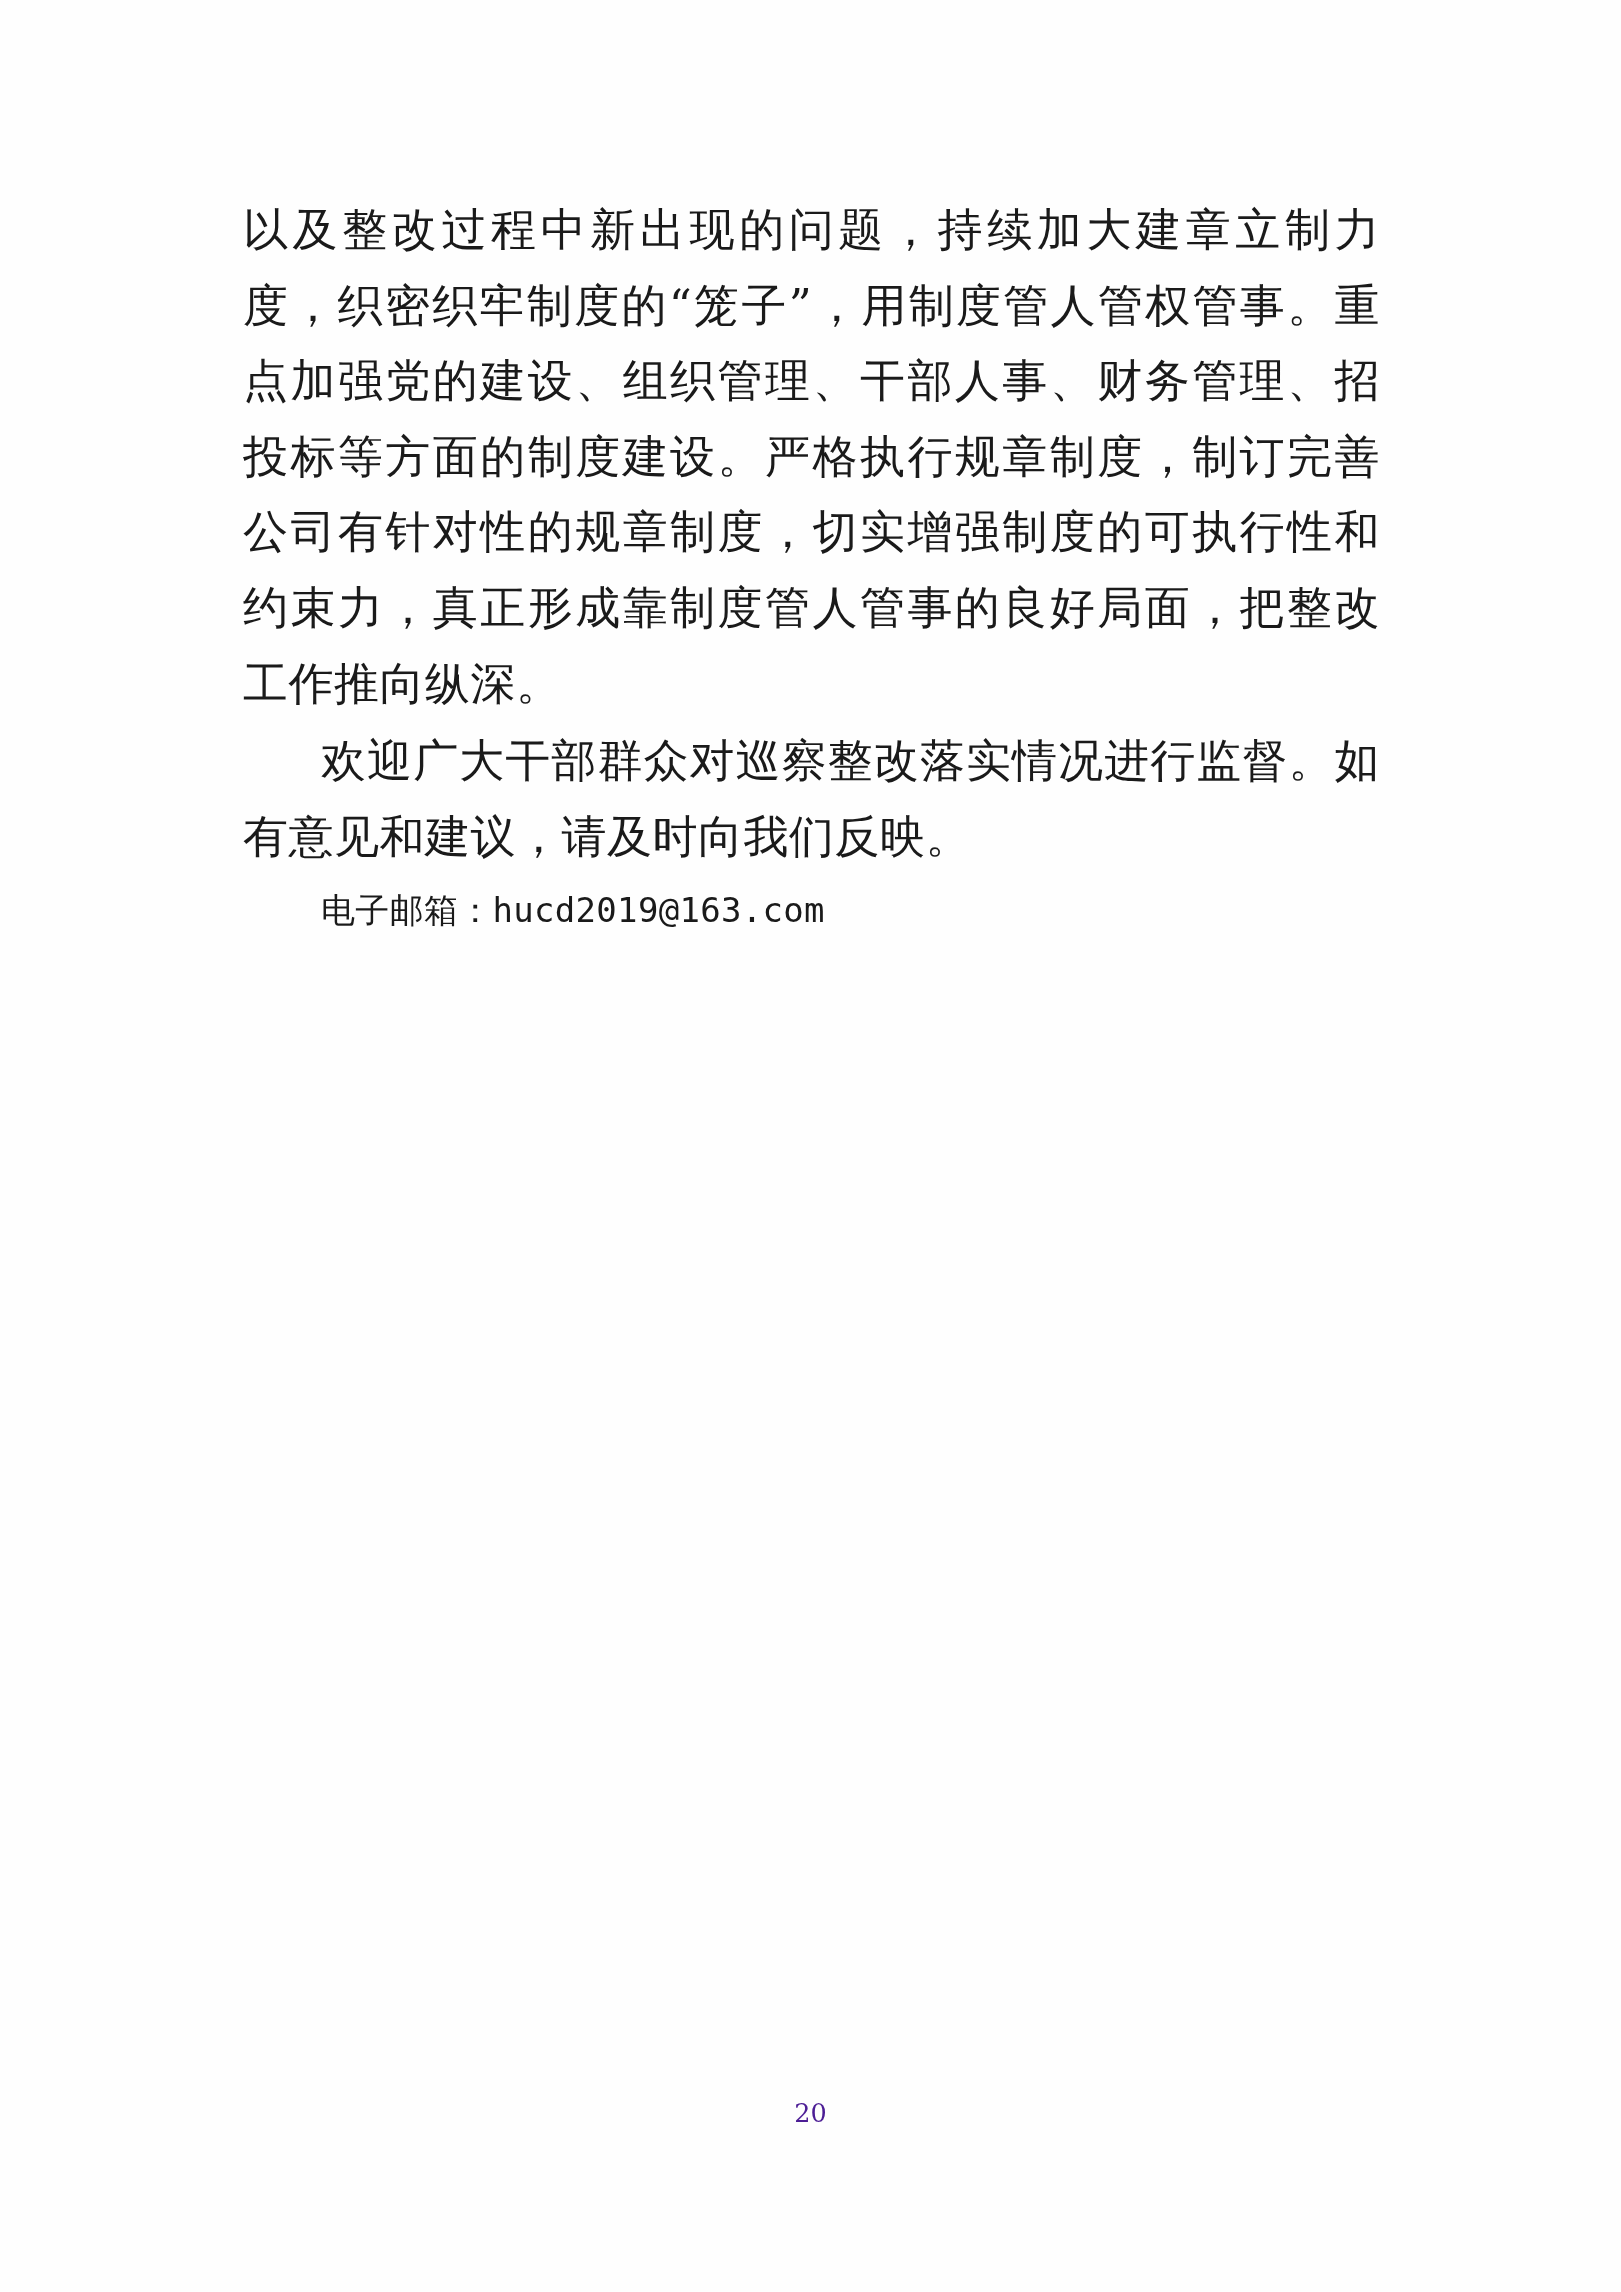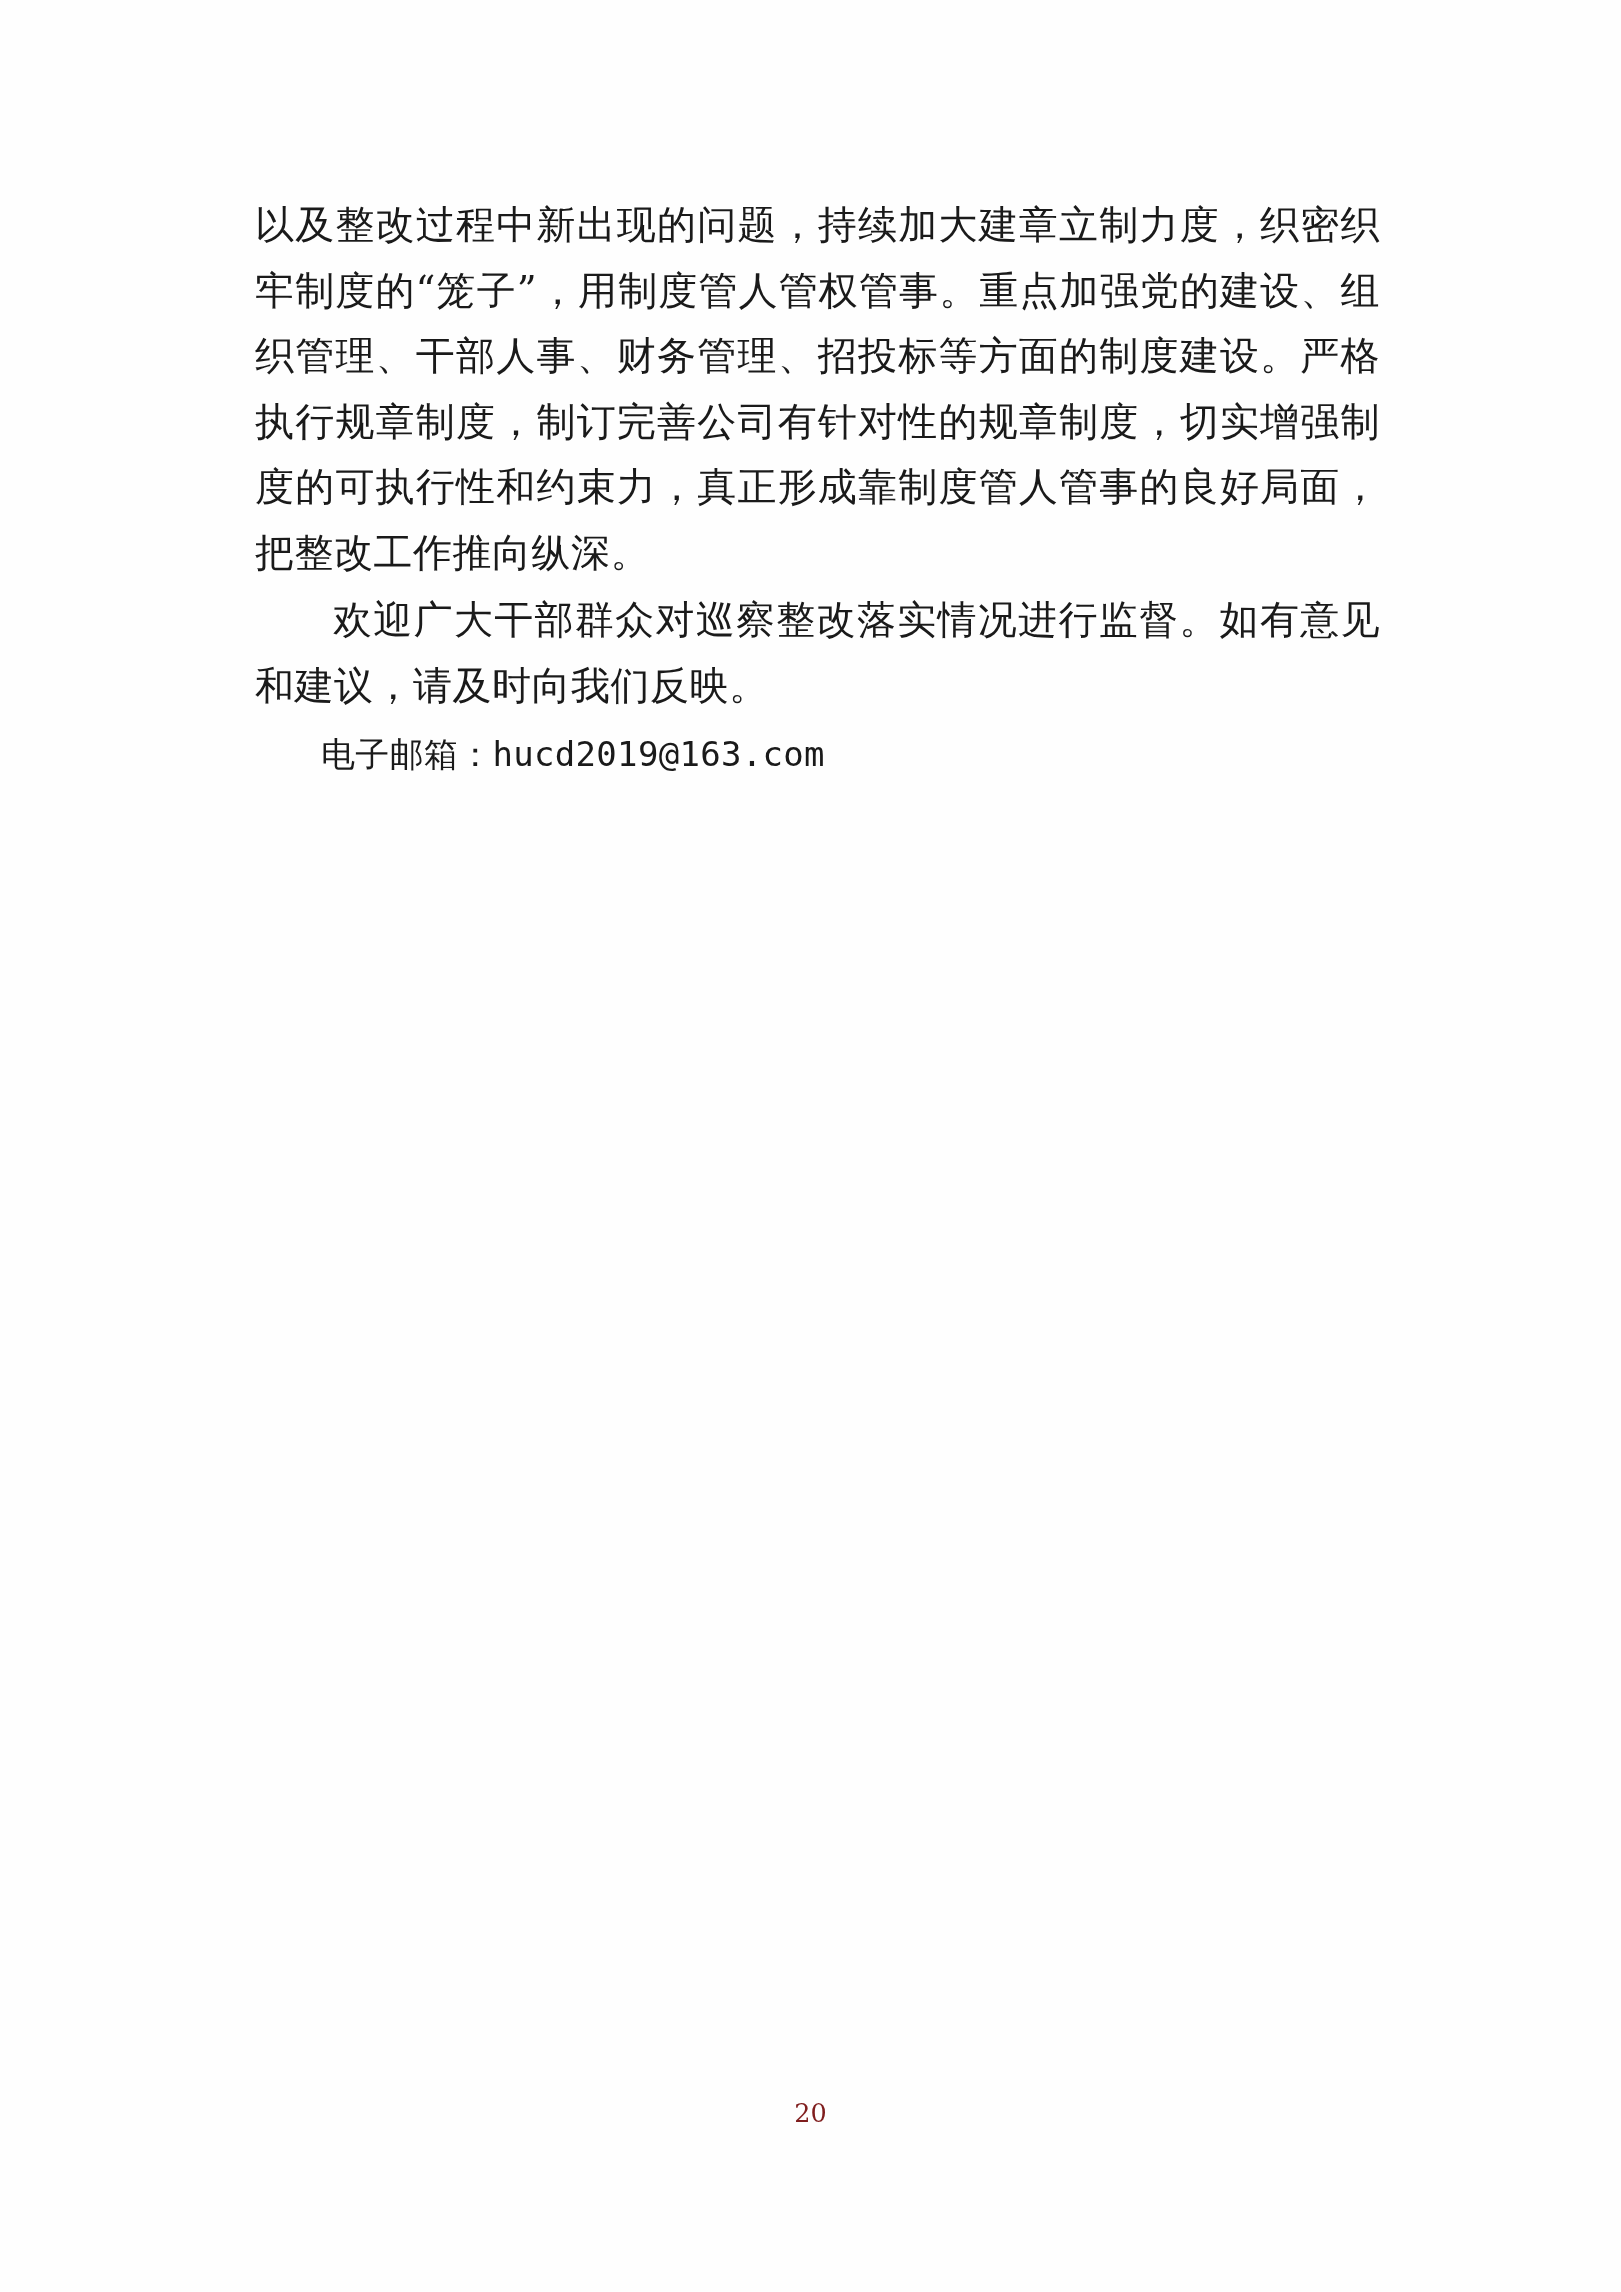--- a/index.html
+++ b/index.html
@@ -20,26 +20,26 @@
     inset: 0;
     background: #fefefe;
   }
   .content {
     position: absolute;
     left: 243px;
     top: 192px;
     width: 1137px;
   }
   .para {
-    font-size: 39px;
+    font-size: 45px;
     line-height: 1.68;
     letter-spacing: 0.5px;
     text-align: justify;
     text-justify: inter-ideograph;
-    margin: 0 0 2px 12px;
+    margin: 0 0 2px 0;
     white-space: pre-wrap;
   }
   .para.indent {
     text-indent: 78px;
   }
   .contact-block {
     margin-top: 5.9px;
   }
   .contact-line {
     font-size: 37px;
@@ -55,21 +55,21 @@
     letter-spacing: 0.3px;
   }
   .page-number {
     position: absolute;
     left: 0;
     right: 0;
     top: 2098px;
     text-align: center;
     font-family: "DejaVu Serif", "Liberation Serif", serif;
     font-size: 25.5px;
-    color: #7f1d1d;
+    color: #4c1d95;
   }
 </style>
 </head>
 <body>
 
 <div class="page">
   <div class="content">
 
     <p class="para">以及整改过程中新出现的问题，持续加大建章立制力度，织密织牢制度的“笼子”，用制度管人管权管事。重点加强党的建设、组织管理、干部人事、财务管理、招投标等方面的制度建设。严格执行规章制度，制订完善公司有针对性的规章制度，切实增强制度的可执行性和约束力，真正形成靠制度管人管事的良好局面，把整改工作推向纵深。</p>
 

